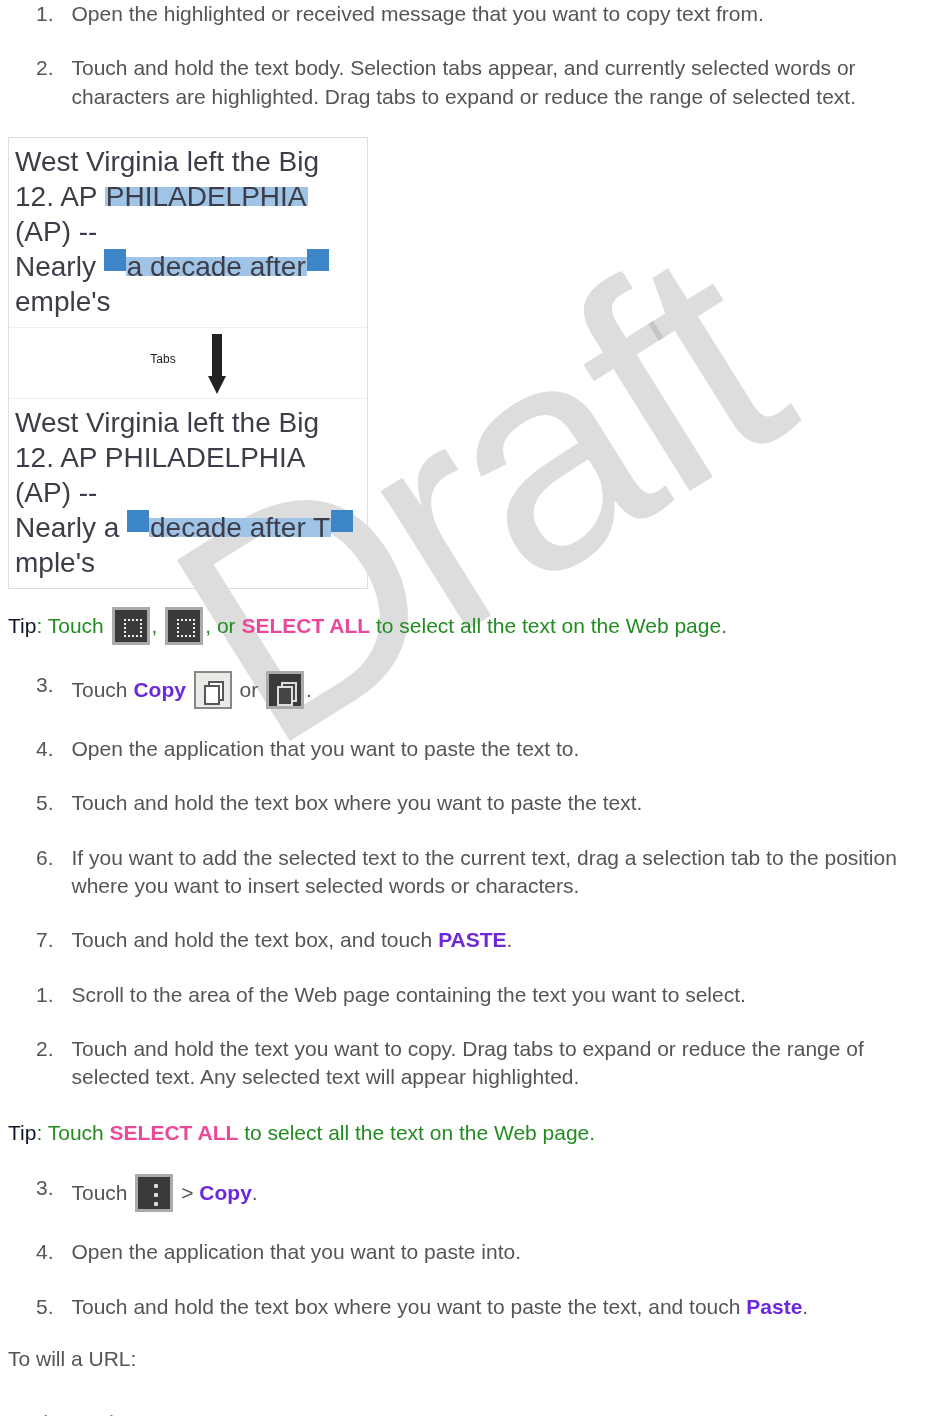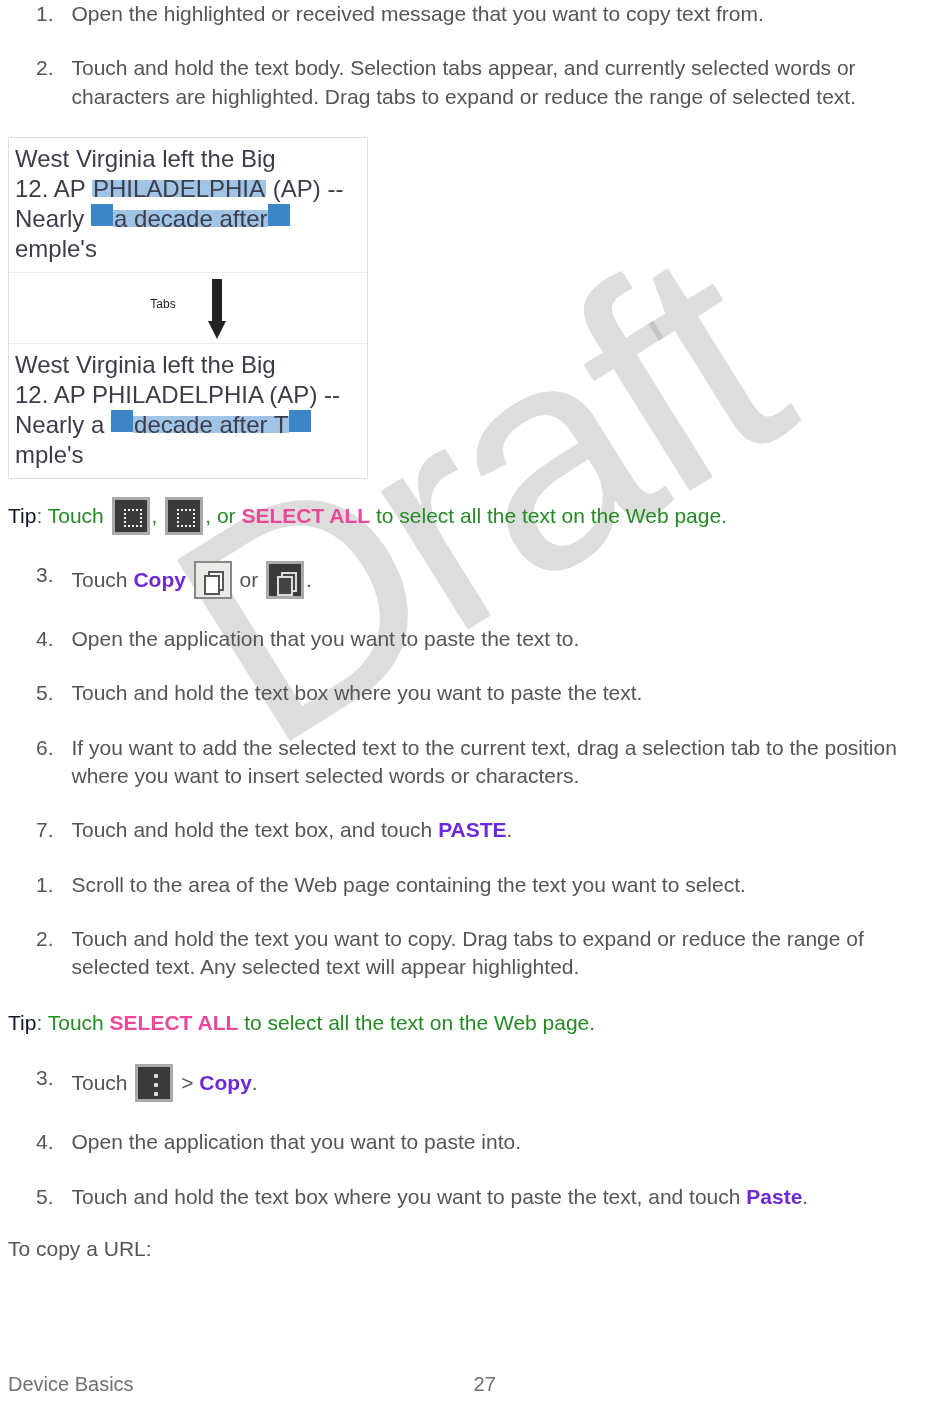--- a/index.html
+++ b/index.html
@@ -20,21 +20,21 @@
     }
     .content { position: relative; z-index: 1; }
     ol.numbered { list-style: none; margin: 0 0 8px 0; }
     ol.numbered > li { display: flex; gap: 18px; margin-bottom: 26px; font-size: 21px; line-height: 1.35; }
     ol.numbered .num { flex: 0 0 24px; text-align: right; padding-left: 28px; width: 58px; }
     ol.numbered .txt { flex: 1; }
     .fig { margin: 0 0 16px 0; width: 360px; border: 1px solid #ddd; padding: 0; }
     .fig-sample {
       padding: 6px 6px 8px 6px;
       font-family: Arial, sans-serif;
-      font-size: 24px;
+      font-size: 28px;
       color: #3d3d4a;
       line-height: 1.25;
     }
     .hl-word { background: linear-gradient(to bottom, transparent 0%, transparent 18%, #9fc4e6 18%, #9fc4e6 82%, transparent 82%); padding: 0 1px; }
     .tab-handle {
       display:inline-block;width:22px;height:22px;background:#3c86c8;vertical-align:top;
     }
     .fig-mid { text-align: center; padding: 6px 0 4px; font-family: 'Segoe UI', Arial, sans-serif; color:#222; }
     .fig-mid .lbl { font-size:12px; display:inline-block; margin-right:18px; vertical-align:top; padding-top:18px; }
     .fig-mid .arrow {
@@ -173,21 +173,21 @@
         <span class="txt">Open the application that you want to paste into.</span>
       </li>
       <li>
         <span class="num">5.</span>
         <span class="txt">
           <span>Touch and hold the text box where you want to paste the text, and touch </span><strong>Paste</strong><span>.</span>
         </span>
       </li>
     </ol>
 
-    <p class="para">To copy a URL:</p>
+    <p class="para">To will a URL:</p>
 
   </div>
 
   <div class="footer">
     <span class="sec">Device Basics</span>
     <span class="pg">27</span>
   </div>
 </div>
 
 </body></html>

